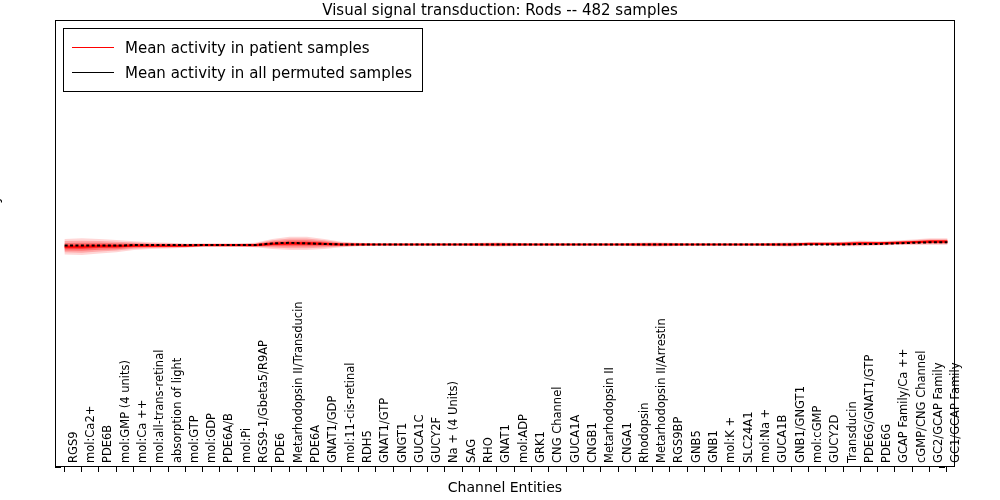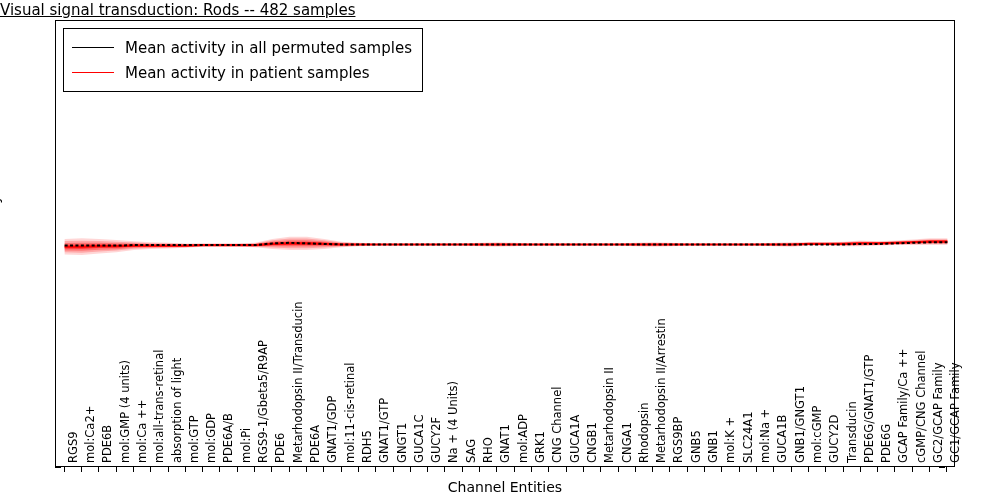--- a/index.html
+++ b/index.html
@@ -6,22 +6,22 @@
   body{
     width:1000px;height:500px;overflow:hidden;background:#ffffff;
     font-family:"DejaVu Sans", sans-serif;
     -webkit-font-smoothing:antialiased;
   }
   #figure{position:relative;width:1000px;height:500px;}
 
   
   #title{
     position:absolute;left:0;top:0;width:1000px;
-    font-size:15px;color:#000;
-    line-height:20px;white-space:nowrap;text-decoration:underline;
+    text-align:center;font-size:15px;color:#000;
+    line-height:20px;white-space:nowrap;
   }
 
   
   #axes{
     position:absolute;left:55px;top:20px;
     width:900px;height:447px;
     border:1.4px solid #000;
     box-sizing:border-box;
     background:#fff;
     overflow:hidden;
@@ -228,21 +228,21 @@
       <div class="xtl" style="left: 881.115px;">PDE6G</div>
       <div class="xtl" style="left: 898.423px;">GCAP Family/Ca ++</div>
       <div class="xtl" style="left: 915.731px;">cGMP/CNG Channel</div>
       <div class="xtl" style="left: 933.038px;">GC2/GCAP Family</div>
       <div class="xtl" style="left: 950.346px;">GC1/GCAP Family</div>
     </div>
   <div id="xlabel">Channel Entities</div>
 
   <div id="legend">
       <div class="legrow">
+        <span class="legline r" style="border-top-color: rgb(255, 0, 0);"></span>
+        <span class="legtxt">Mean activity in patient samples</span>
+      </div>
+      <div class="legrow">
         <span class="legline k" style="border-top-color: rgb(0, 0, 0);"></span>
         <span class="legtxt">Mean activity in all permuted samples</span>
       </div>
-      <div class="legrow">
-        <span class="legline r" style="border-top-color: rgb(255, 0, 0);"></span>
-        <span class="legtxt">Mean activity in patient samples</span>
-      </div>
     </div>
 </div>
 
 </body></html>

